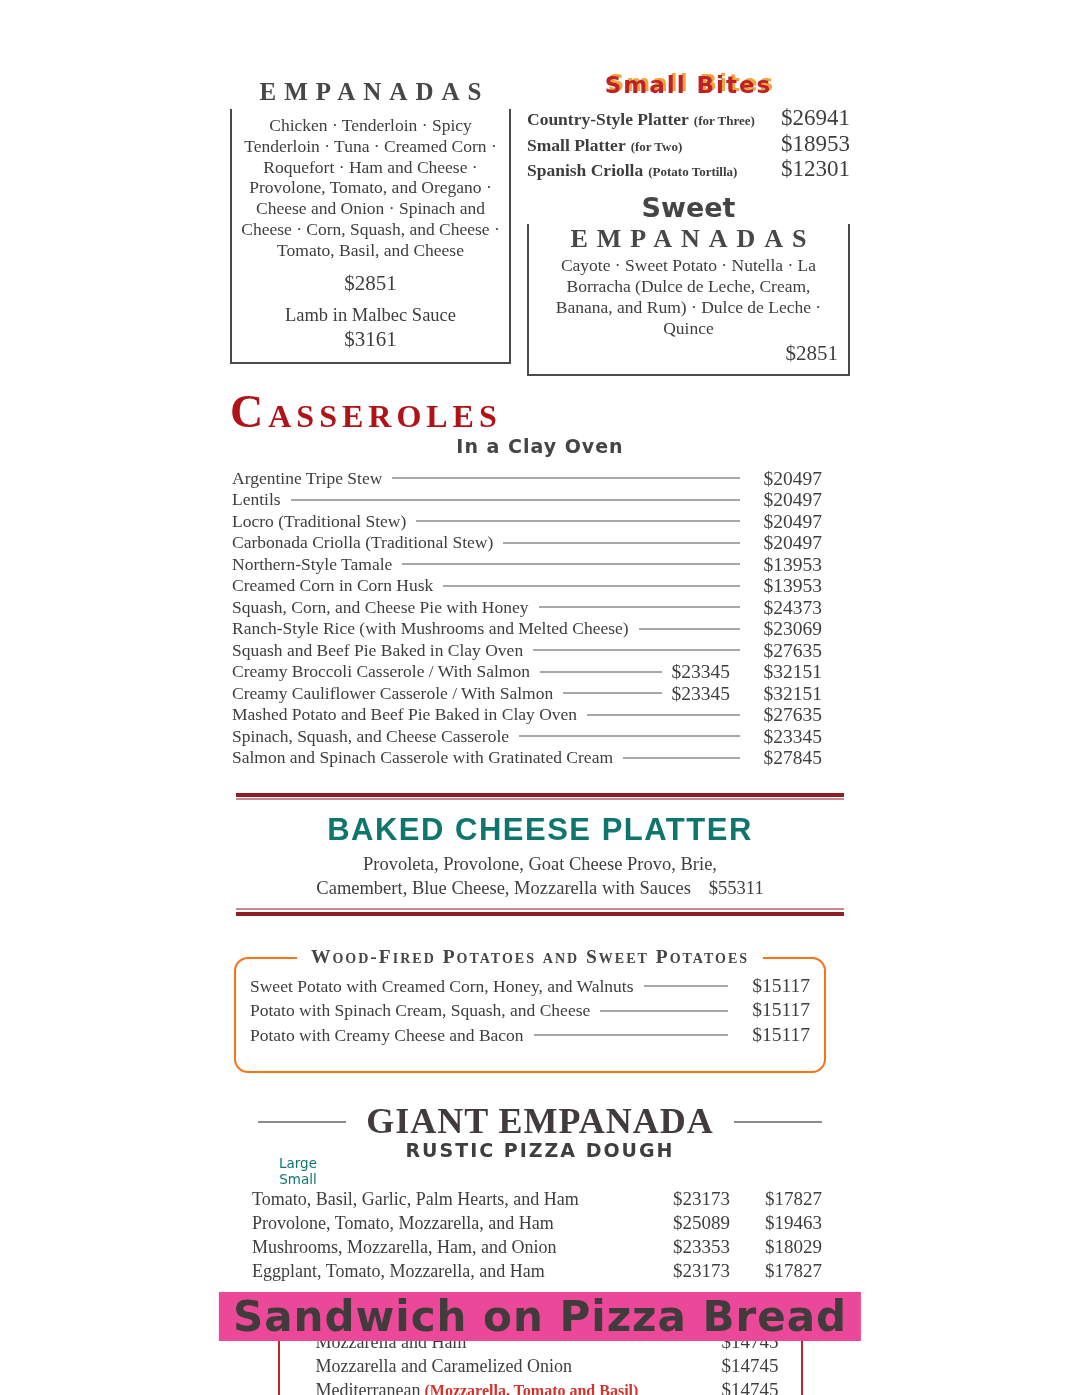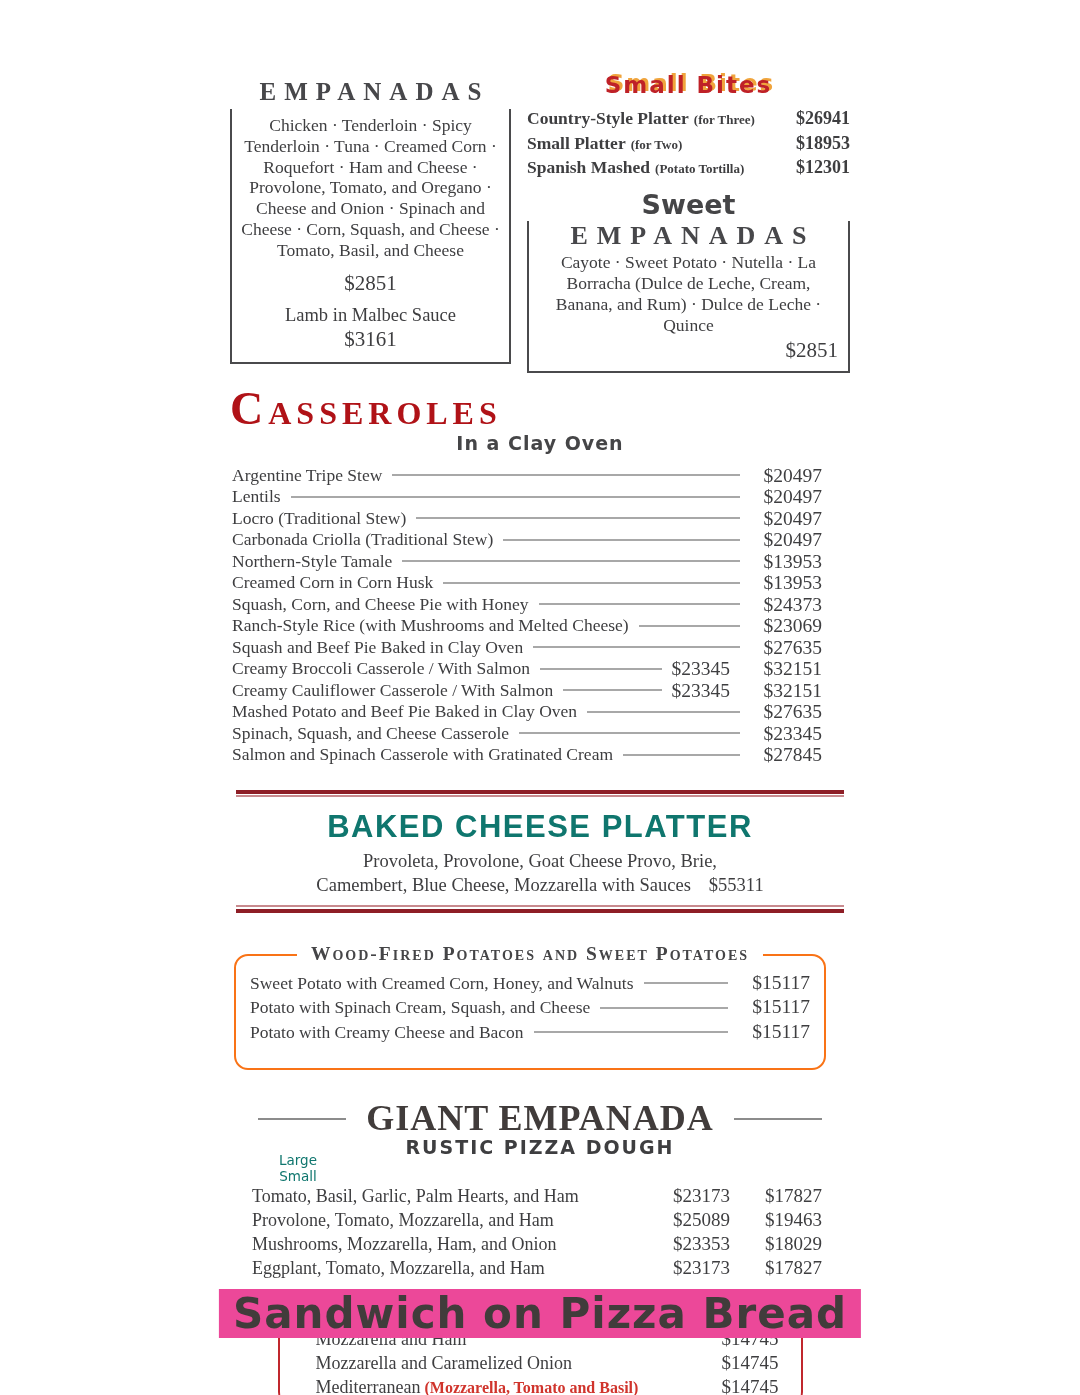--- a/index.html
+++ b/index.html
@@ -28,21 +28,21 @@
   .panel-price { font-size:21px; margin-top:10px; }
   .special-name { font-size:18.5px; margin-top:9px; }
   .special-price { font-size:21px; margin-top:1px; }
 
   .sb-title {
     font-size:23px; color:#bf2127; text-align:center; line-height:1;
     text-shadow:3px -2px 0 #f0a43c; margin:-4px 0 10px; letter-spacing:2px;
   }
   .sb-row { display:flex; align-items:baseline; font-size:17.5px; line-height:22.5px; font-weight:bold; }
   .sb-note { font-size:13px; margin-left:5px; white-space:nowrap; }
-  .sb-price { margin-left:auto; font-size:18px; font-weight:bold; }
+  .sb-price { margin-left:auto; font-size:23px; font-weight:normal; }
 
   .sweet-script { font-size:27px; text-align:center; color:#454547; margin-top:9px; line-height:1.1; }
   .sweet-box { border:2px solid #4a4a4c; border-top:none; padding:0 8px 8px; margin-top:2px; text-align:center; }
   .sweet-caps { font-size:26px; font-weight:bold; letter-spacing:9px; padding-left:9px; color:#47474a; white-space:nowrap; }
   .sweet-desc { font-size:17.5px; line-height:1.19; margin-top:1px; }
   .sweet-price { text-align:right; font-size:21px; margin-top:3px; padding-right:2px; }
 
   
   .cass-title {
     font-variant:small-caps; font-weight:bold; font-size:46px; color:#b01217;
@@ -136,21 +136,21 @@
           <span class="name">Country-Style Platter</span>
           <span class="sb-note">(for Three)</span>
           <span class="sb-price">$26941</span>
         </div>
         <div class="sb-row">
           <span class="name">Small Platter</span>
           <span class="sb-note">(for Two)</span>
           <span class="sb-price">$18953</span>
         </div>
         <div class="sb-row">
-          <span class="name">Spanish Mashed</span>
+          <span class="name">Spanish Criolla</span>
           <span class="sb-note">(Potato Tortilla)</span>
           <span class="sb-price">$12301</span>
         </div>
 
         <div class="sweet-script hand">Sweet</div>
         <div class="sweet-box">
           <div class="sweet-caps">EMPANADAS</div>
           <div class="sweet-desc">Cayote · Sweet Potato · Nutella · La Borracha (Dulce de Leche, Cream, Banana, and Rum) · Dulce de Leche · Quince</div>
           <div class="sweet-price">$2851</div>
         </div>

